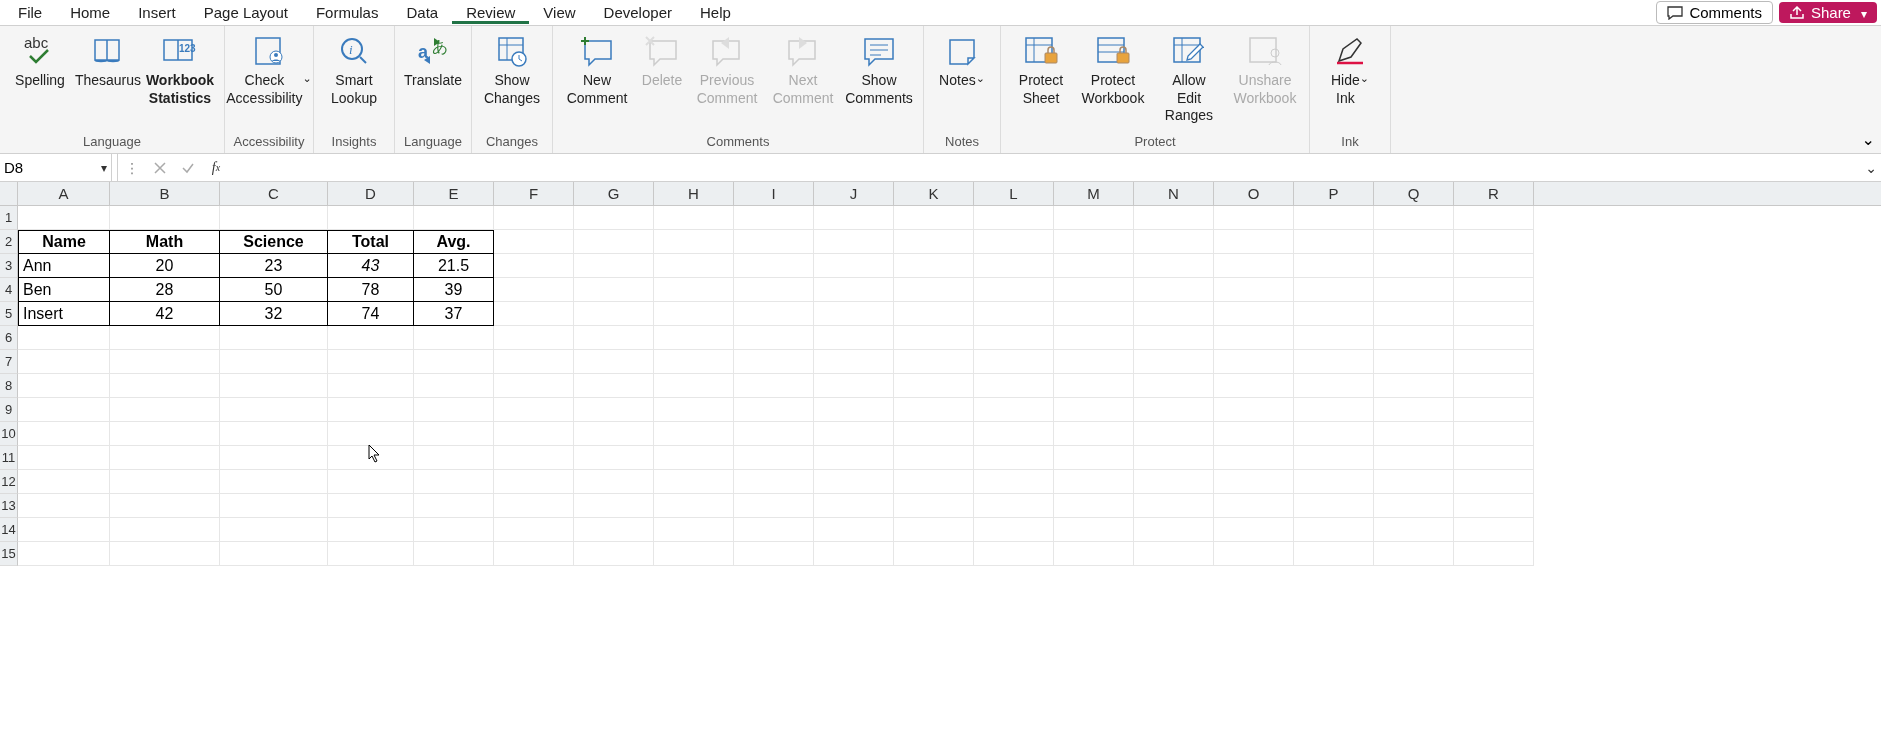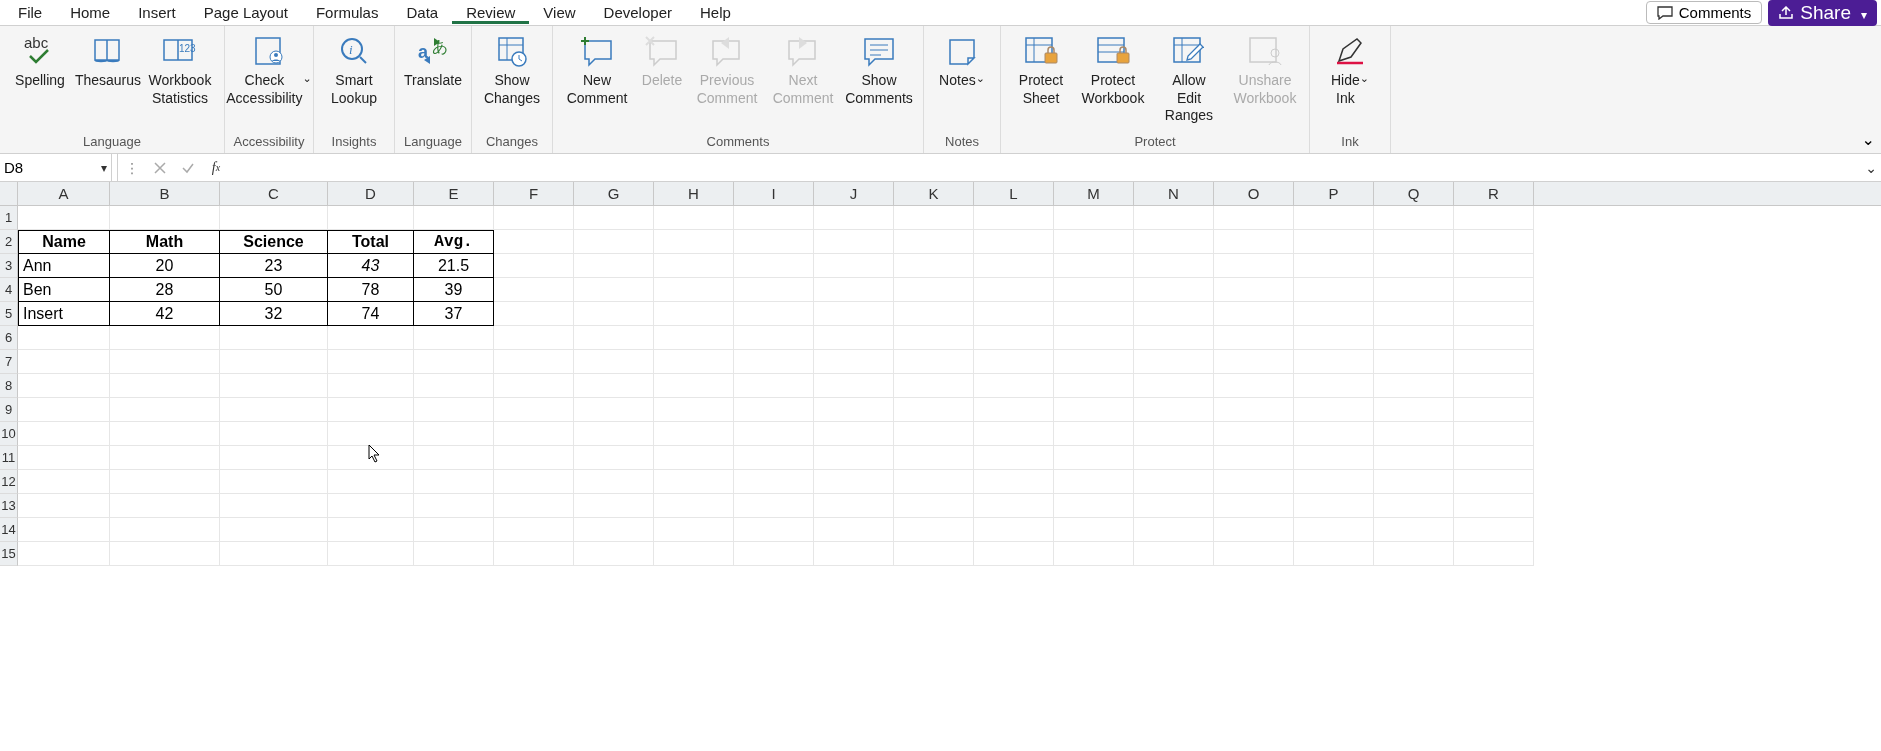--- a/index.html
+++ b/index.html
@@ -5,21 +5,21 @@
   * { box-sizing: border-box; margin: 0; padding: 0; }
   body { font-family: "Segoe UI", Arial, sans-serif; font-size: 14px; background: #fff; overflow: hidden; }
   
   
   .menubar { display: flex; align-items: center; background: #fff; border-bottom: 1px solid #d0d0d0; height: 26px; padding: 0 4px; }
   .menubar-left { display: flex; }
   .menubar-right { margin-left: auto; display: flex; gap: 6px; align-items: center; }
   .menu-item { padding: 2px 14px; font-size: 15px; color: #222; cursor: pointer; }
   .menu-item.active { border-bottom: 3px solid #217346; padding-bottom: 0; }
   .comments-btn { display: flex; align-items: center; gap: 6px; border: 1px solid #bbb; border-radius: 4px; padding: 2px 10px; font-size: 15px; cursor: pointer; background:#fff; }
-  .share-btn { display: flex; align-items: center; gap: 6px; background: #4c1d95; color: #fff; border-radius: 4px; padding: 2px 10px; font-size: 19px; cursor: pointer; }
+  .share-btn { display: flex; align-items: center; gap: 6px; background: #be185d; color: #fff; border-radius: 4px; padding: 2px 10px; font-size: 15px; cursor: pointer; }
   .share-caret::after { content: "▾"; font-size: 12px; margin-left: 4px; }
   
   
   .ribbon { display: flex; background: #f5f5f5; border-bottom: 1px solid #d0d0d0; height: 128px; position: relative; }
   .ribbon-group { display: flex; flex-direction: column; align-items: center; border-right: 1px solid #dcdcdc; padding: 4px 6px 0 6px; }
   .ribbon-group-buttons { display: flex; gap: 0; flex: 1; }
   .ribbon-group-label { font-size: 13px; color: #555; padding: 4px 0 4px 0; }
   .ribbon-btn { display: flex; flex-direction: column; align-items: center; justify-content: flex-start; width: 68px; padding: 2px 2px; cursor: pointer; font-size: 14px; color: #222; text-align: center; line-height: 1.25; }
   .ribbon-btn.disabled { color: #aaa; cursor: default; }
   .ribbon-btn .icon { height: 38px; display:flex; align-items:center; justify-content:center; margin-bottom:2px; }
@@ -109,21 +109,21 @@
           <div class="label">Spelling</div>
         </div>
         <div class="ribbon-btn">
           <div class="icon">
             <svg width="34" height="30">
               <path d="M4 4h12v20H4z M16 4h12v20H16z M4 24c0 2 12 2 12 0 M16 24c0 2 12 2 12 0" fill="none" stroke="#3a7bbd" stroke-width="1.5"></path>
             </svg>
           </div>
           <div class="label">Thesaurus</div>
         </div>
-        <div class="ribbon-btn" style="width: 76px;">
+        <div class="ribbon-btn" style="width: 76px; font-weight: bold;">
           <div class="icon">
             <svg width="38" height="30">
               <path d="M3 4h14v20H3z M17 4h14v20H17z" fill="none" stroke="#3a7bbd" stroke-width="1.5"></path>
               <text x="18" y="16" font-size="10" fill="#3a7bbd">123</text>
             </svg>
           </div>
           <div class="label">Workbook<br>Statistics</div>
         </div>
       </div>
       <div class="ribbon-group-label">Language</div>
@@ -390,21 +390,21 @@
         <div class="cell" style="width: 80px;"></div>
         <div class="cell" style="width: 80px;"></div>
         <div class="cell" style="width: 80px;"></div>
       </div>
       <div class="row">
         <div class="row-h">2</div>
         <div class="cell bold center tbl-border-top tbl-hline tbl-border-left tbl-vline" style="width: 92px;">Name</div>
         <div class="cell bold center tbl-border-top tbl-hline tbl-vline" style="width: 110px;">Math</div>
         <div class="cell bold center tbl-border-top tbl-hline tbl-vline" style="width: 108px;">Science</div>
         <div class="cell bold center tbl-border-top tbl-hline tbl-vline" style="width: 86px;">Total</div>
-        <div class="cell bold center tbl-border-top tbl-hline tbl-border-right" style="width: 80px; font-family: Liberation Mono, monospace;">Avg.</div>
+        <div class="cell bold center tbl-border-top tbl-hline tbl-border-right" style="width: 80px;">Avg.</div>
         <div class="cell" style="width: 80px;"></div>
         <div class="cell" style="width: 80px;"></div>
         <div class="cell" style="width: 80px;"></div>
         <div class="cell" style="width: 80px;"></div>
         <div class="cell" style="width: 80px;"></div>
         <div class="cell" style="width: 80px;"></div>
         <div class="cell" style="width: 80px;"></div>
         <div class="cell" style="width: 80px;"></div>
         <div class="cell" style="width: 80px;"></div>
         <div class="cell" style="width: 80px;"></div>

